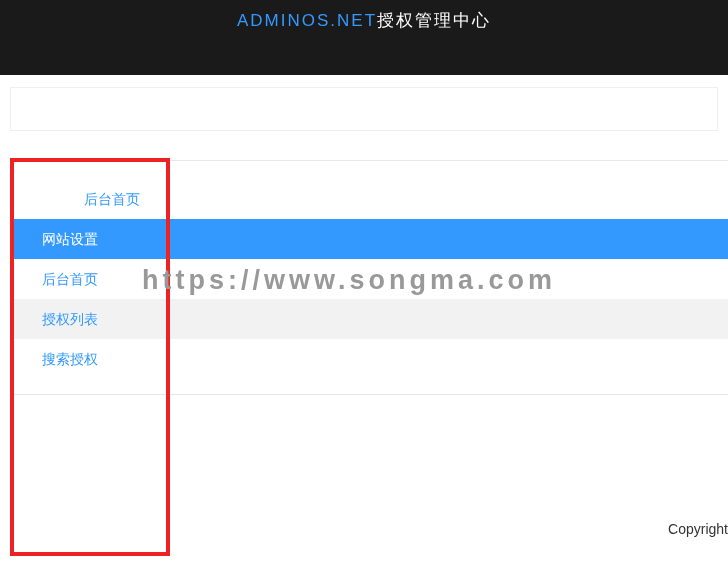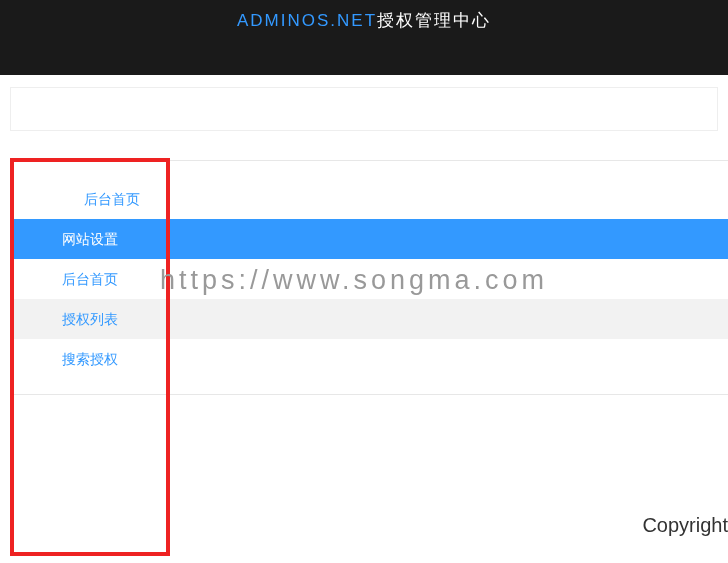--- a/index.html
+++ b/index.html
@@ -45,55 +45,56 @@
       width: 718px;
     }
     .sidebar-border-top {
       border-top: 1px solid #e7e7e7;
       height: 1px;
       margin-bottom: 18px;
     }
     .sidebar-item {
       height: 40px;
       line-height: 40px;
-      padding-left: 52px;
+      padding-left: 32px;
       font-size: 14px;
       color: #3399ff;
       cursor: pointer;
     }
     .sidebar-item.level1 {
       padding-left: 74px;
     }
     .sidebar-item.active {
       background: #3399ff;
       color: #fff;
     }
     .sidebar-item.highlight {
       background: #f2f2f2;
     }
     .sidebar-divider {
       border-top: 1px solid #e7e7e7;
       margin: 15px 0;
     }
     .watermark {
       position: absolute;
-      left: 160px;
+      left: 142px;
       top: 265px;
       font-size: 27px;
       color: #999;
       letter-spacing: 4px;
       font-family: Arial, sans-serif;
       pointer-events: none;
       z-index: 100;
+      font-weight: bold;
     }
     .copyright {
       position: absolute;
       right: 0;
       bottom: 26px;
-      font-size: 20px;
+      font-size: 14px;
       color: #333;
     }
     .red-box {
       position: absolute;
       left: 10px;
       top: 158px;
       width: 160px;
       height: 398px;
       border: 4px solid #ee2222;
       pointer-events: none;

